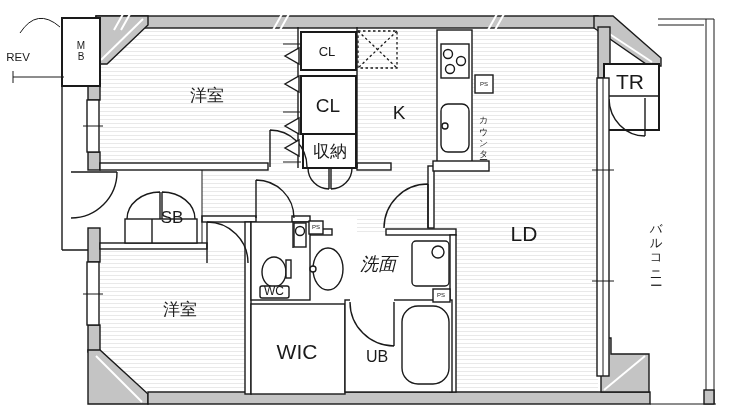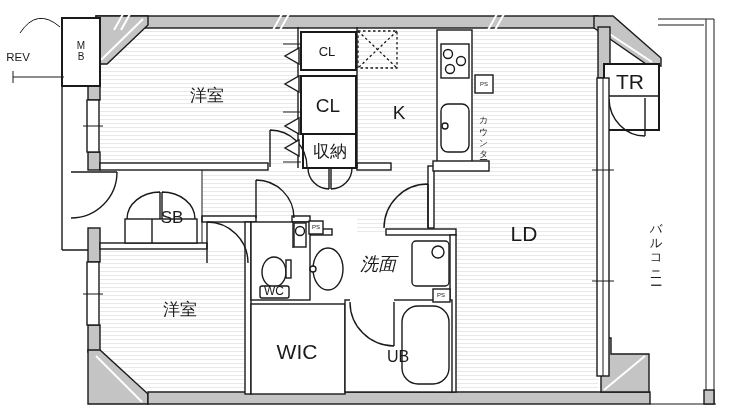--- a/index.html
+++ b/index.html
@@ -212,21 +212,21 @@
 <div class="lbl" style="left:180px;top:309px;font-size:17px;">洋室</div>
 <div class="lbl" style="left:327px;top:51px;font-size:13px;">CL</div>
 <div class="lbl" style="left:328px;top:105px;font-size:19px;">CL</div>
 <div class="lbl" style="left:330px;top:151px;font-size:17px;">収納</div>
 <div class="lbl" style="left:399px;top:112px;font-size:19px;">K</div>
 <div class="lbl" style="left:524px;top:233px;font-size:21px;">LD</div>
 <div class="lbl" style="left:172px;top:217px;font-size:17px;">SB</div>
 <div class="lbl" style="left:274px;top:243px;font-size:12px;margin-top:48px;">WC</div>
 <div class="lbl" style="left:378px;top:264px;font-size:18px;font-style:italic;">洗面</div>
 <div class="lbl" style="left:297px;top:351px;font-size:21px;">WIC</div>
-<div class="lbl" style="left:377px;top:357px;font-size:16px;margin-left:21px;">UB</div>
+<div class="lbl" style="left:377px;top:357px;font-size:16px;">UB</div>
 <div class="lbl" style="left:630px;top:81px;font-size:21px;">TR</div>
 <div class="lbl v" style="left:656px;top:247px;font-size:12.5px;letter-spacing:2px;">バルコニー</div>
 <div class="lbl v" style="left:483px;top:133px;font-size:9px;letter-spacing:1px;">カウンター</div>
 <div class="lbl mb" style="left:81px;top:51px;font-size:10px;">MB</div>
 <div class="lbl" style="left:18px;top:58px;font-size:11.5px;">REV</div>
 <div class="lbl" style="left:484px;top:84px;font-size:6px;">PS</div>
 <div class="lbl" style="left:316px;top:227px;font-size:6px;">PS</div>
 <div class="lbl" style="left:441px;top:295px;font-size:6px;">PS</div>
 
 </div>

